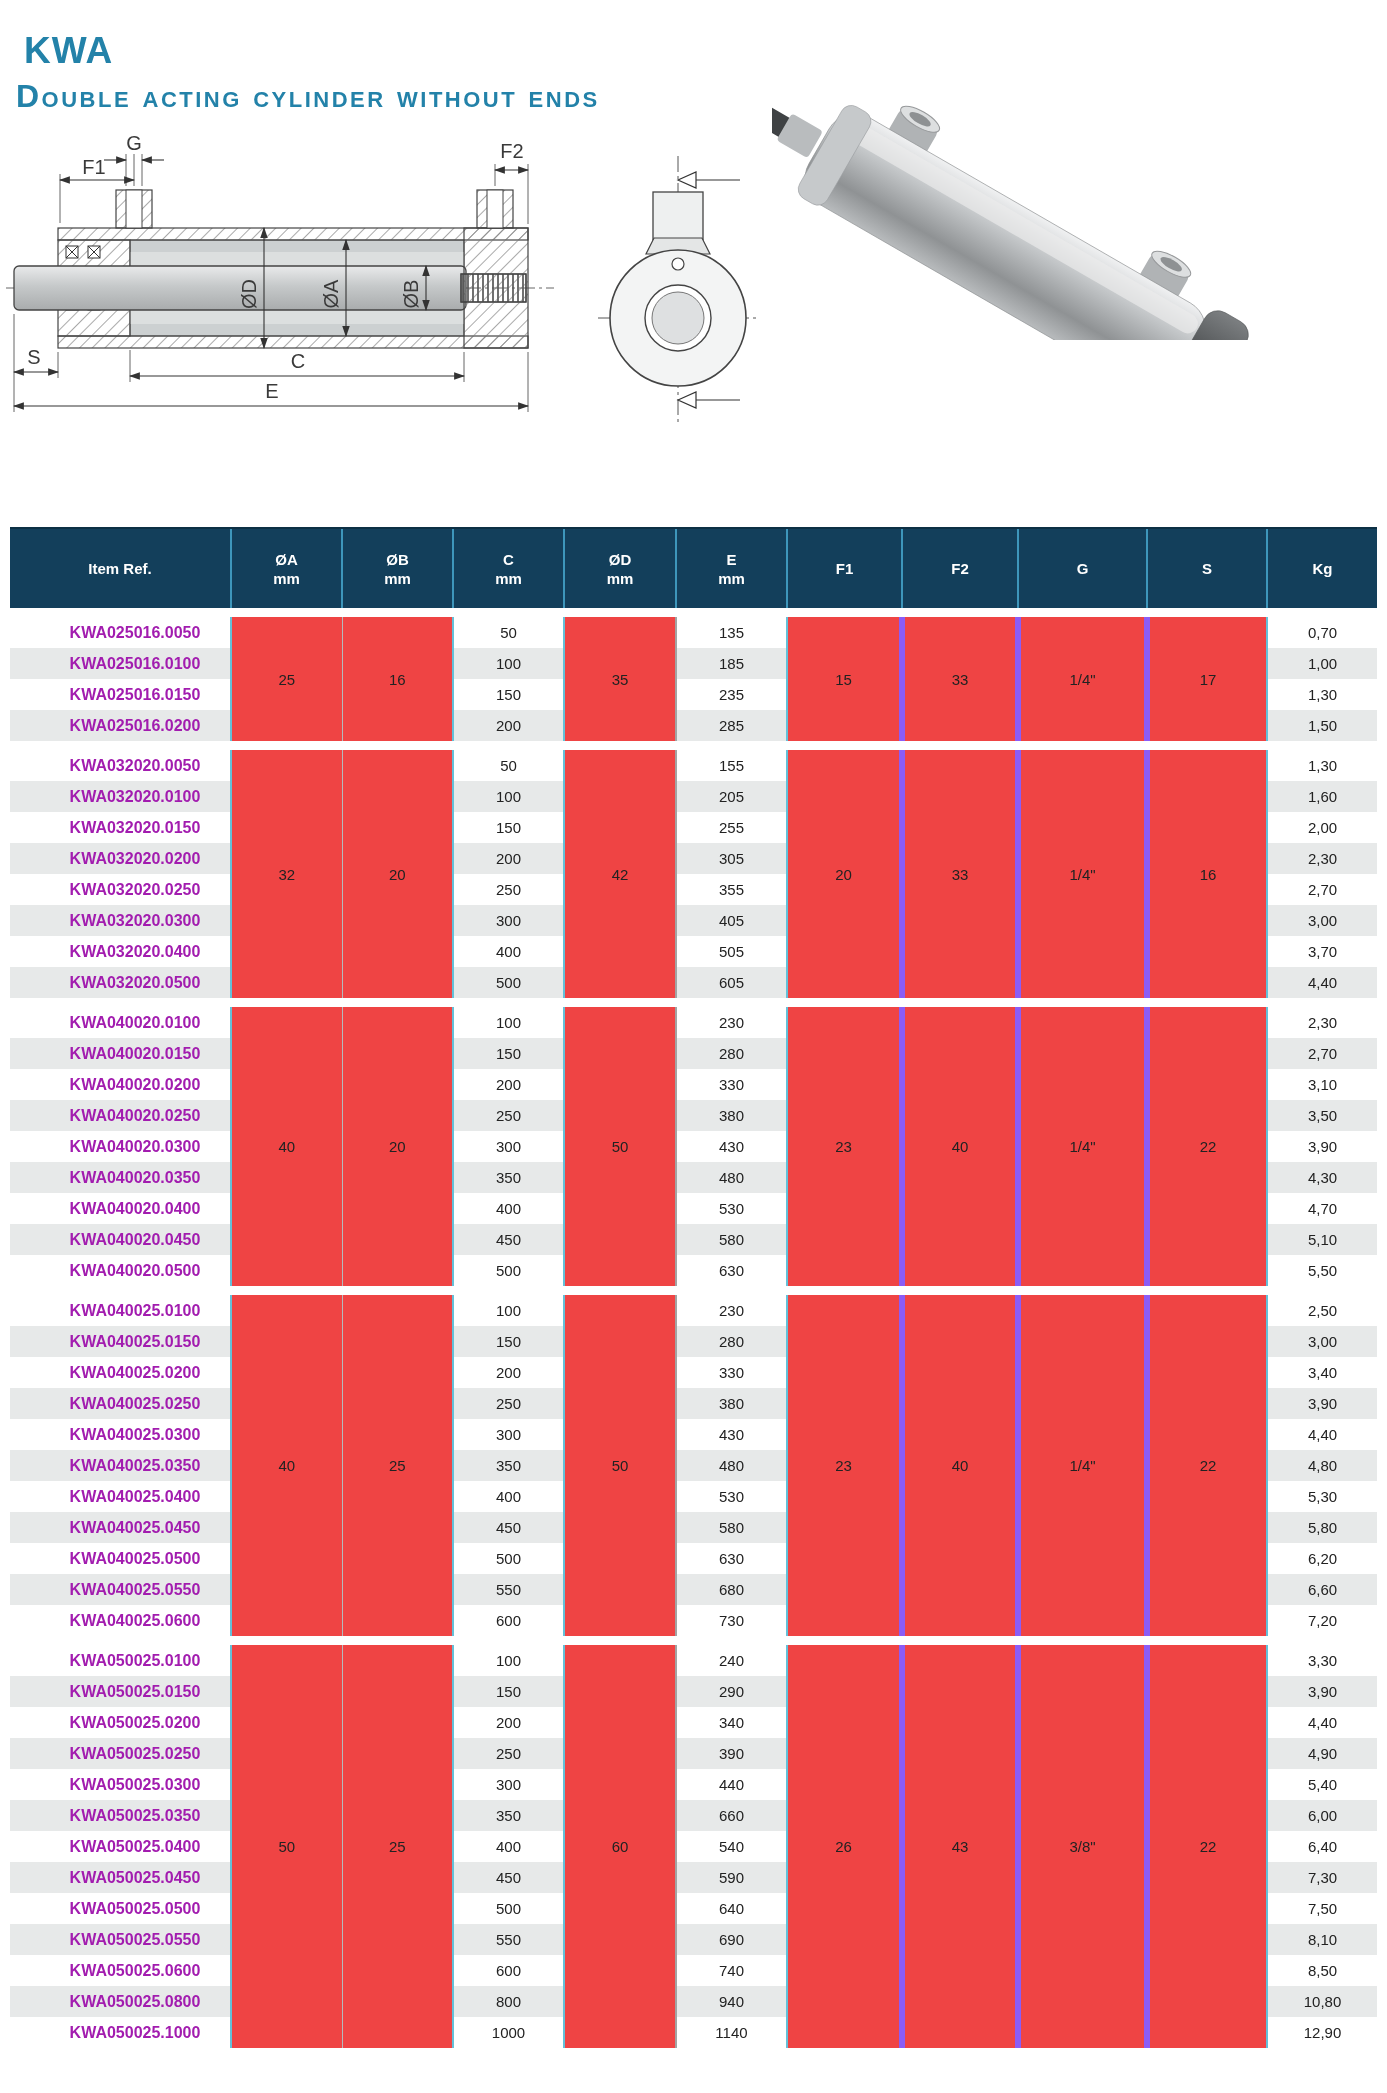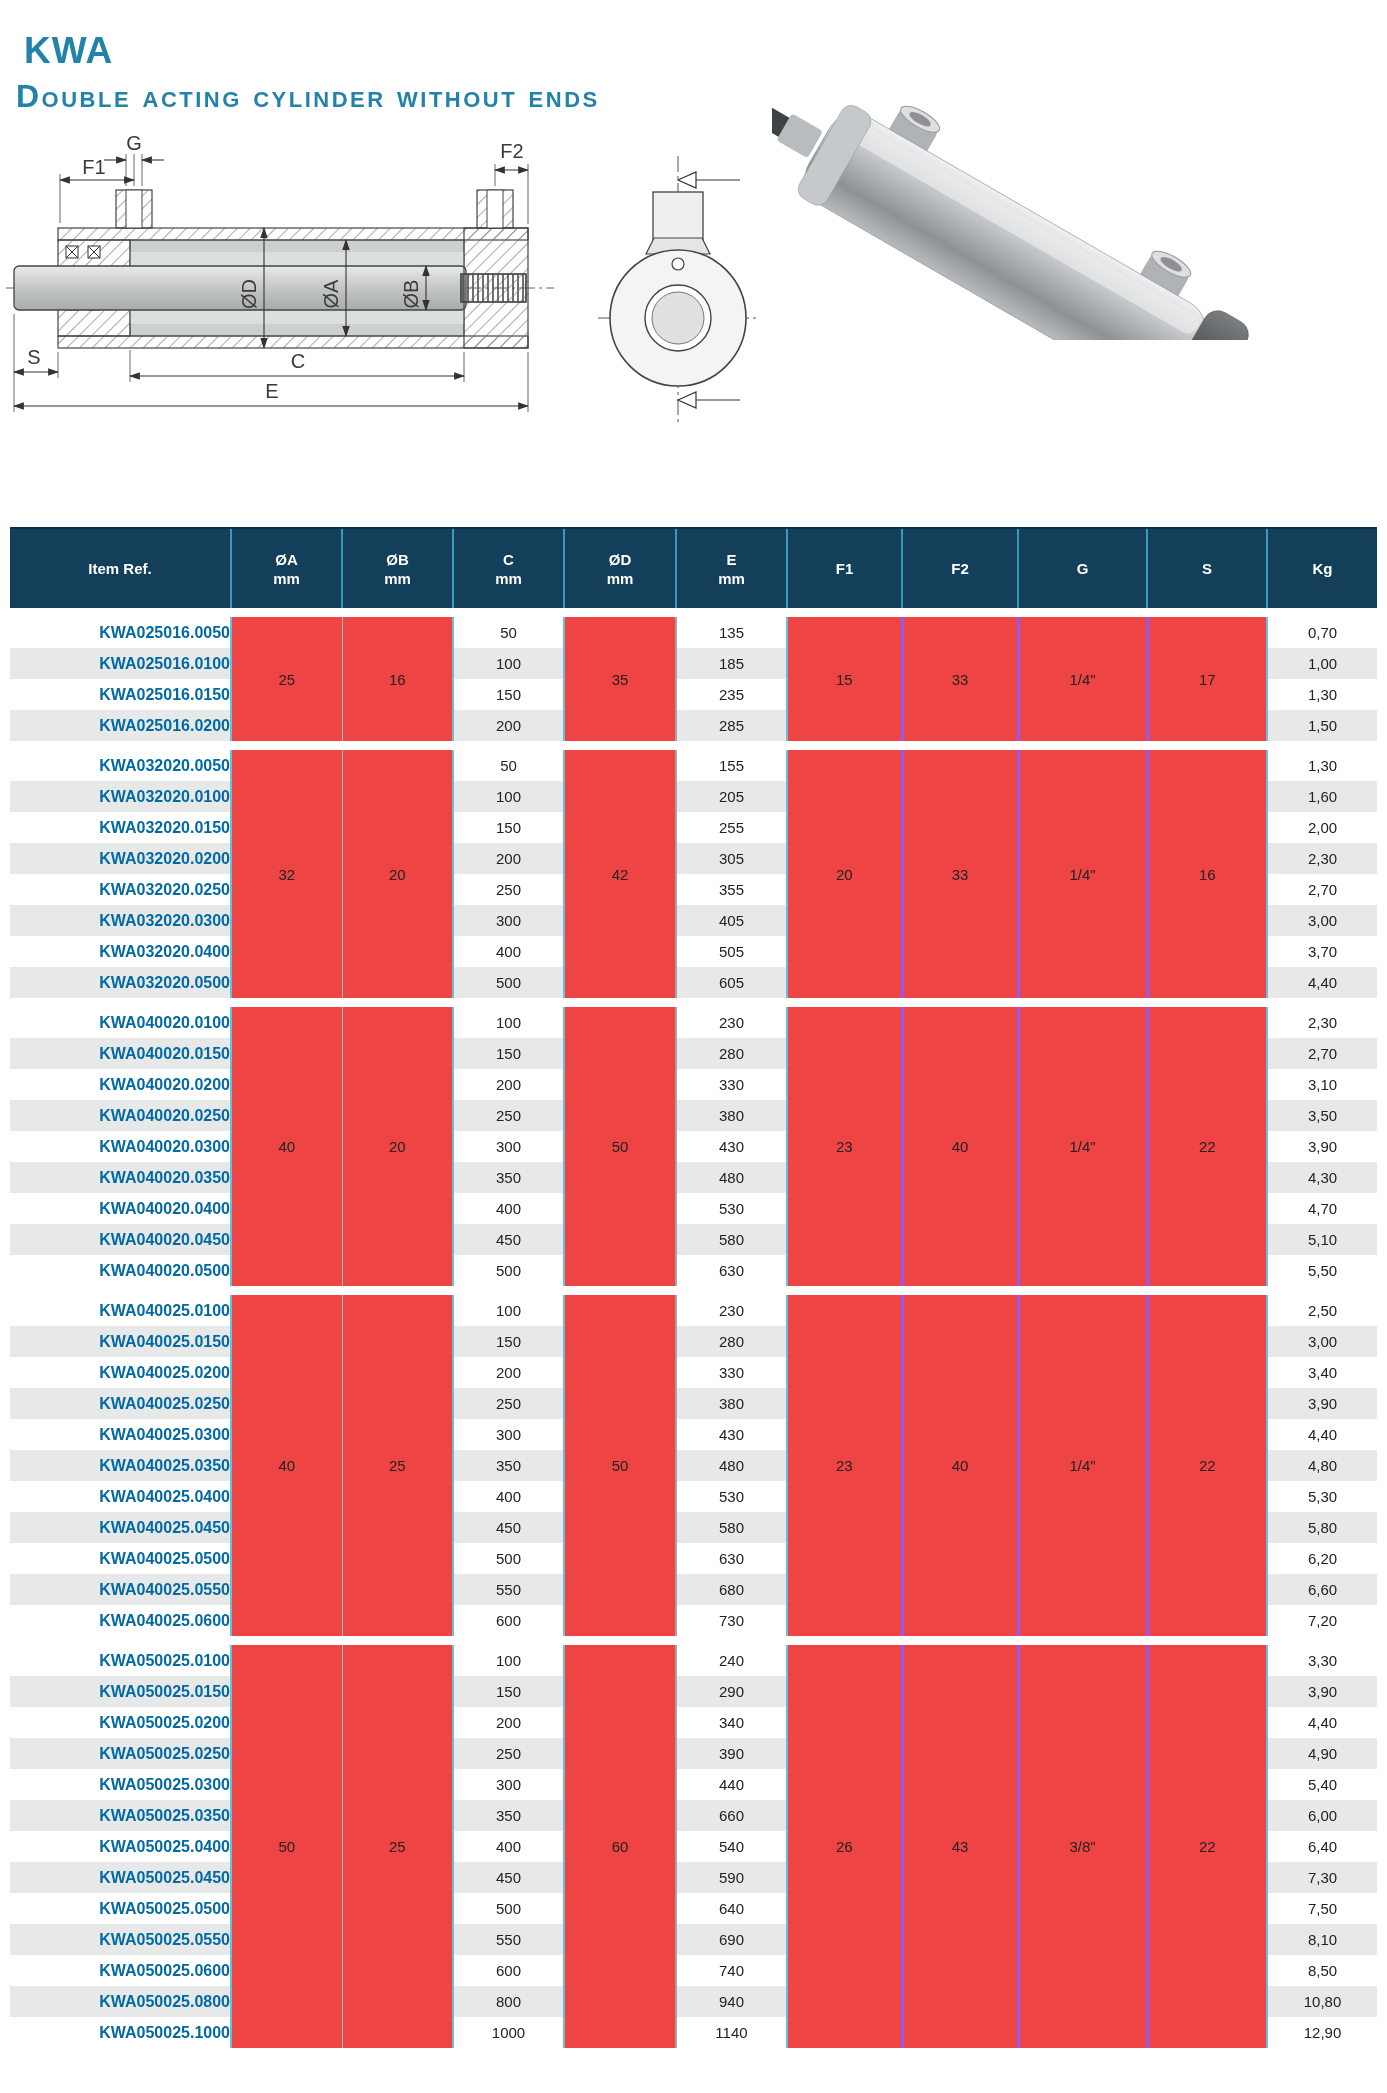--- a/index.html
+++ b/index.html
@@ -14,32 +14,32 @@
   .draw-main{position:absolute;left:6px;top:128px;}
   .draw-end{position:absolute;left:568px;top:150px;}
   .draw-photo{position:absolute;left:772px;top:55px;}
 
   .tblwrap{position:absolute;left:10px;top:527px;width:1367px;}
   table{border-collapse:collapse;width:1367px;table-layout:fixed;}
   thead th{background:#133f5b;color:#fff;font-size:15px;font-weight:700;height:77px;
            text-align:center;vertical-align:middle;line-height:19px;border-top:2px solid #0d3044;}
   thead th + th{border-left:2px solid #3e96bb;}
   td{height:31px;padding:0;font-size:15px;color:#222;text-align:center;vertical-align:middle;}
-  td.ref{font-weight:700;text-align:right;padding-left:30px;font-size:16px;color:#0369a1;}
+  td.ref{font-weight:700;text-align:center;padding-left:30px;font-size:16px;color:#a21caf;}
   tbody.gap td{height:9px;background:#fff;border:none;}
   tr.even .stripe{background:#ffffff;}
   tr.odd  .stripe{background:#e7e9e9;}
   td.merged{background:#ef4444;}
   .c-ref{border-right:2px solid #65c0d8;}
   .c-oa {border-right:1px solid #b4babc;}
   .c-ob {border-right:2px solid #65c0d8;}
   .c-c  {border-right:2px solid #65c0d8;}
   .c-od {border-right:2px solid #a3a3a3;}
   .c-e  {border-right:2px solid #65c0d8;}
-  .c-f1,.c-f2,.c-g{border-right:3px solid #8b5cf6;}
+  .c-f1,.c-f2,.c-g{border-right:6px solid #8b5cf6;}
   .c-s  {border-right:2px solid #65c0d8;}
   text{font-family:"Liberation Sans",sans-serif;}
 </style>
 </head>
 <body>
 
 <div class="sheet">
 
   <h1 class="title">KWA</h1>
   <h2 class="subtitle">Double acting cylinder without ends</h2>

